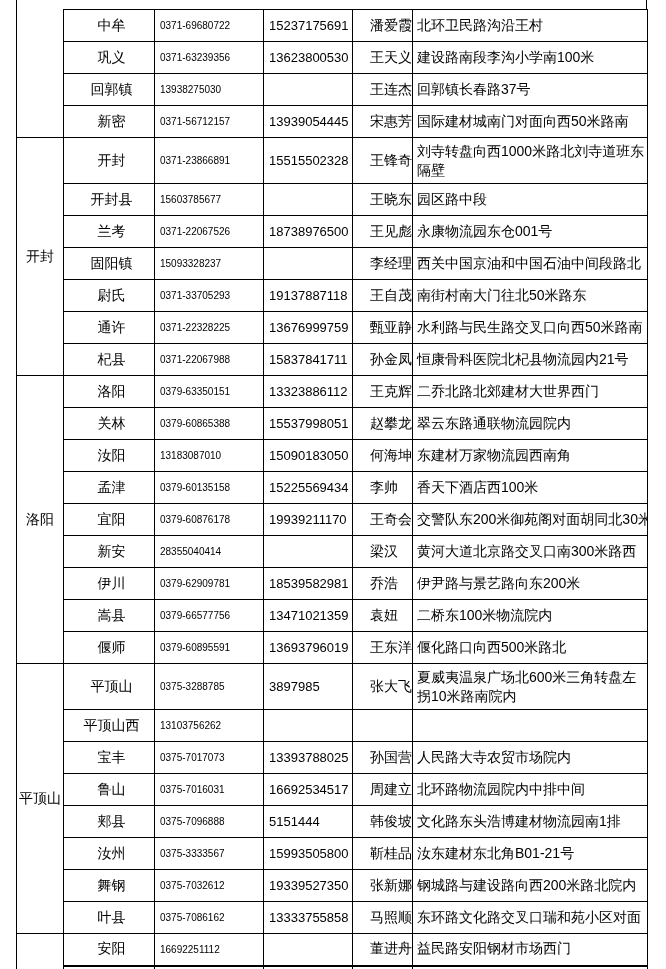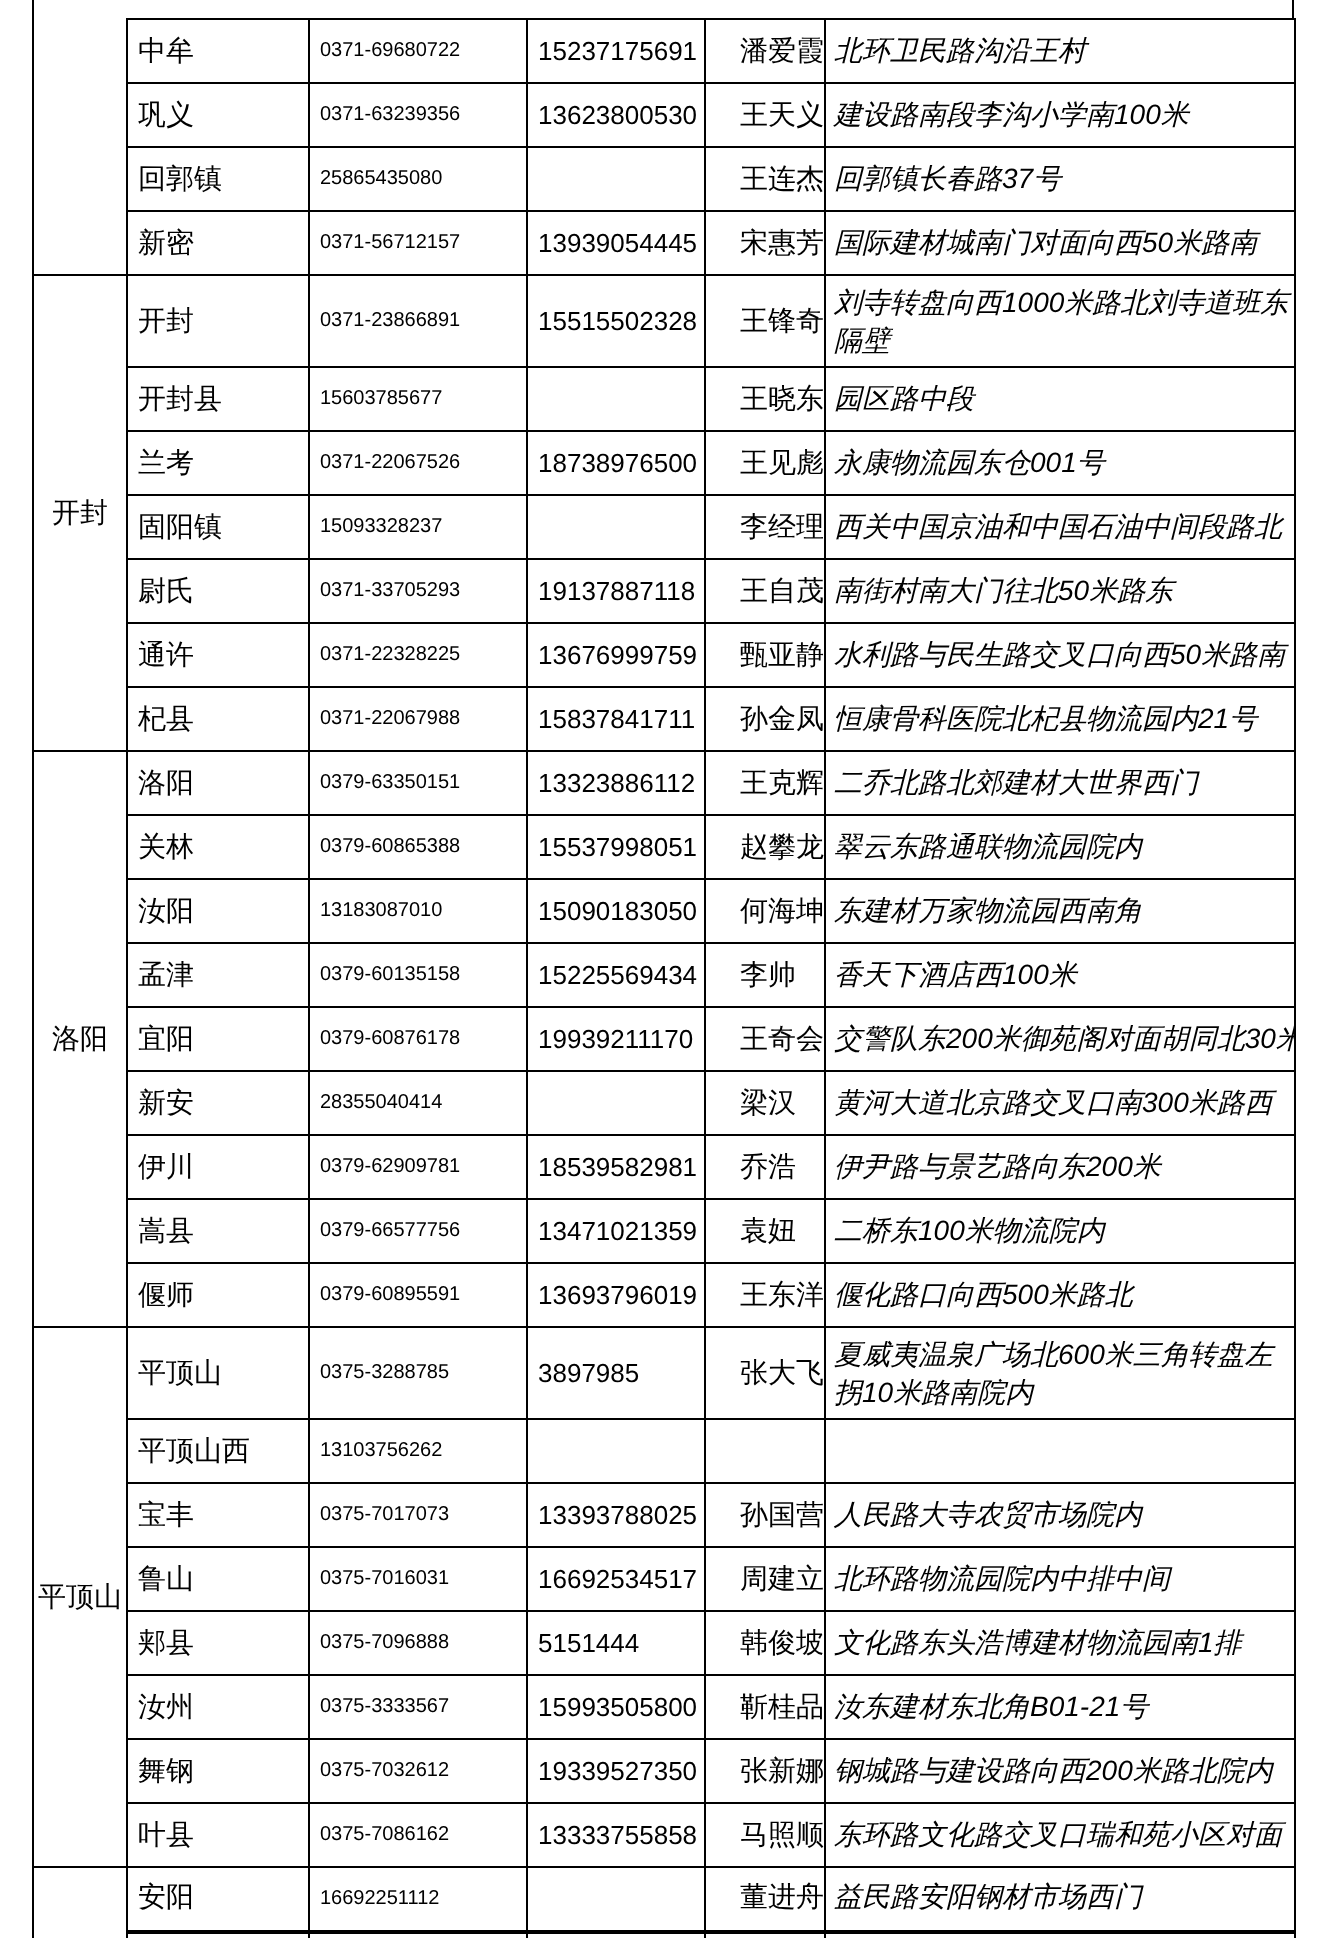--- a/index.html
+++ b/index.html
@@ -35,25 +35,25 @@
     padding: 0;
     vertical-align: middle;
     overflow: hidden;
   }
   tr { height: 32px; }
   tr.tall { height: 46px; }
   tr.sliver { height: 20px; }
   tr.sliver td { border-top-width: 2px; }
   td.region { text-align: center; }
   td.region.no-top { border-top: 0; }
-  td.county  { padding-left: 5px; }
+  td.county  { padding-left: 5px; text-align: center; }
   td.phone   { padding-left: 5px; font-size: 10px; }
   td.mobile  { padding-left: 5px; font-size: 13px; }
   td.contact { padding-left: 17px; }
-  td.address { padding-left: 4px; white-space: nowrap; font-style: italic; }
+  td.address { padding-left: 4px; white-space: nowrap; }
   tr.tall td.address { white-space: normal; line-height: 1.35; }
 </style>
 </head>
 <body>
 
 <div class="page">
   <div class="edge-tick left"></div>
   <div class="edge-tick right"></div>
   <table class="contact-table">
     <colgroup>
@@ -75,21 +75,21 @@
         </tr>
         <tr>
           <td class="county">巩义</td>
           <td class="phone">0371-63239356</td>
           <td class="mobile">13623800530</td>
           <td class="contact">王天义</td>
           <td class="address">建设路南段李沟小学南100米</td>
         </tr>
         <tr>
           <td class="county">回郭镇</td>
-          <td class="phone">25865435080</td>
+          <td class="phone">13938275030</td>
           <td class="mobile"></td>
           <td class="contact">王连杰</td>
           <td class="address">回郭镇长春路37号</td>
         </tr>
         <tr>
           <td class="county">新密</td>
           <td class="phone">0371-56712157</td>
           <td class="mobile">13939054445</td>
           <td class="contact">宋惠芳</td>
           <td class="address">国际建材城南门对面向西50米路南</td>

